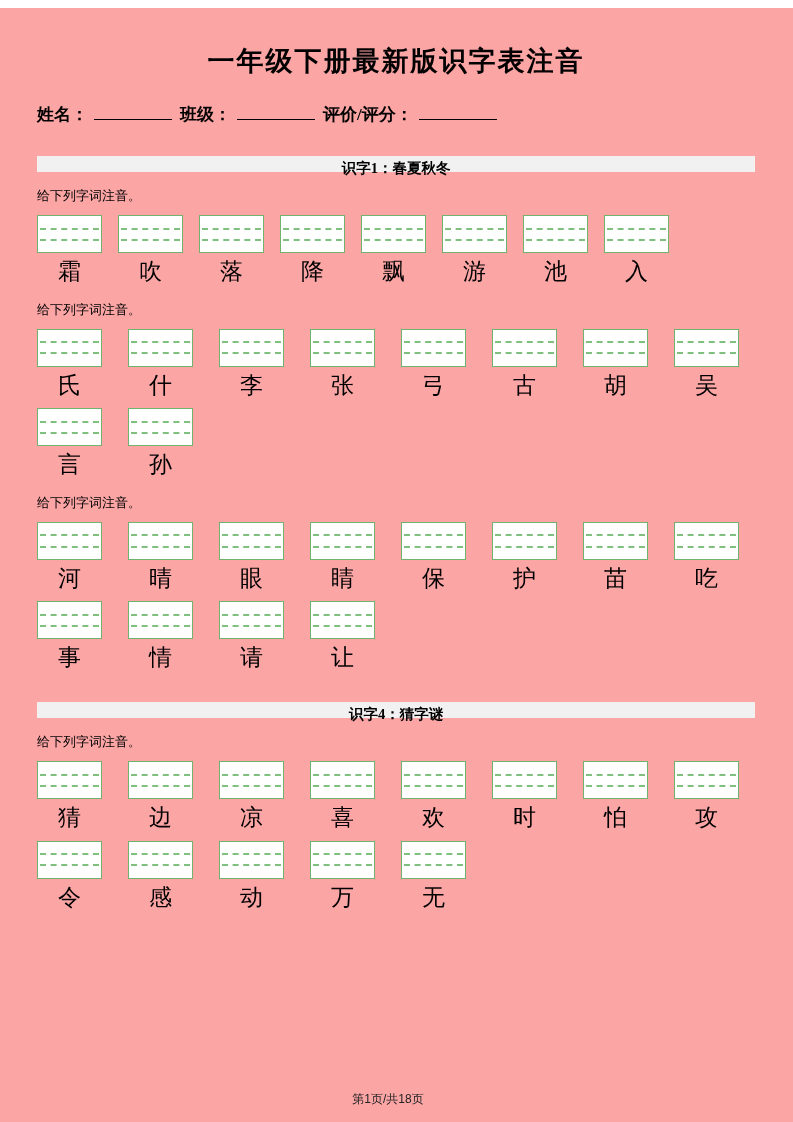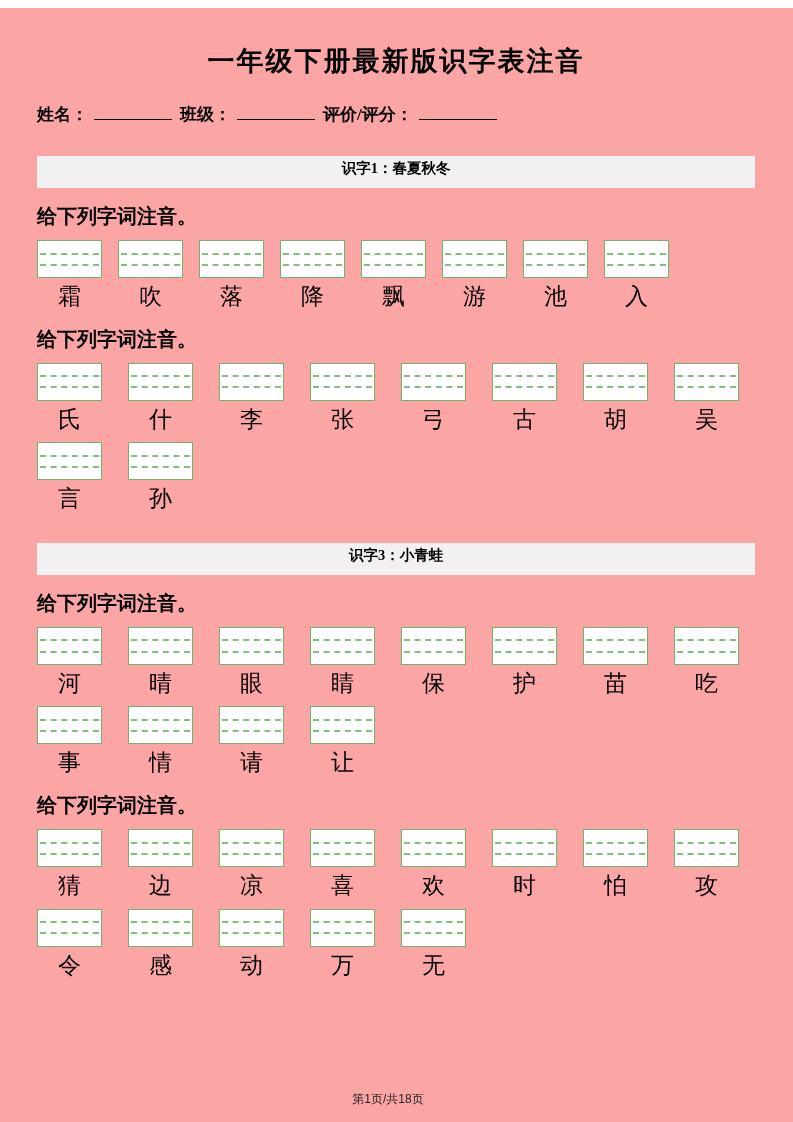--- a/index.html
+++ b/index.html
@@ -33,31 +33,31 @@
   .blank {
     display: inline-block;
     width: 78px;
     height: 14px;
     border-bottom: 1.6px solid #000;
     margin: 0 8px 0 6px;
     vertical-align: baseline;
   }
   .sec-header {
     margin-top: 30px;
-    height: 32px;
+    height: 16px;
     line-height: 24px;
     background: #f1f1f1;
     text-align: center;
     font-size: 14.5px;
     font-weight: 600;
   }
   .instruction {
     margin: 15px 0 10px 0;
-    font-size: 20px;
-    font-weight: 700;
+    font-size: 13px;
+    font-weight: 400;
   }
   .char-row {
     display: flex;
     gap: 26px;
     margin-bottom: 9px;
     flex-wrap: wrap;
   }
   #sections section:first-child .char-row { gap: 16px; }
   .cell {
     display: flex;
@@ -245,21 +245,20 @@
           <div class="cell">
             <div class="pinyin-box">
               <div class="dash d1"></div>
               <div class="dash d2"></div>
             </div>
             <div class="hanzi">孙</div>
           </div>
         </div>
       </section>
       <section>
-        <div class="sec-header">识字3：小青蛙</div>
         <div class="instruction">给下列字词注音。</div>
         <div class="char-row">
           <div class="cell">
             <div class="pinyin-box">
               <div class="dash d1"></div>
               <div class="dash d2"></div>
             </div>
             <div class="hanzi">河</div>
           </div>
           <div class="cell">
@@ -337,20 +336,21 @@
           <div class="cell">
             <div class="pinyin-box">
               <div class="dash d1"></div>
               <div class="dash d2"></div>
             </div>
             <div class="hanzi">让</div>
           </div>
         </div>
       </section>
       <section>
+        <div class="sec-header">识字4：猜字谜</div>
         <div class="instruction">给下列字词注音。</div>
         <div class="char-row">
           <div class="cell">
             <div class="pinyin-box">
               <div class="dash d1"></div>
               <div class="dash d2"></div>
             </div>
             <div class="hanzi">猜</div>
           </div>
           <div class="cell">

